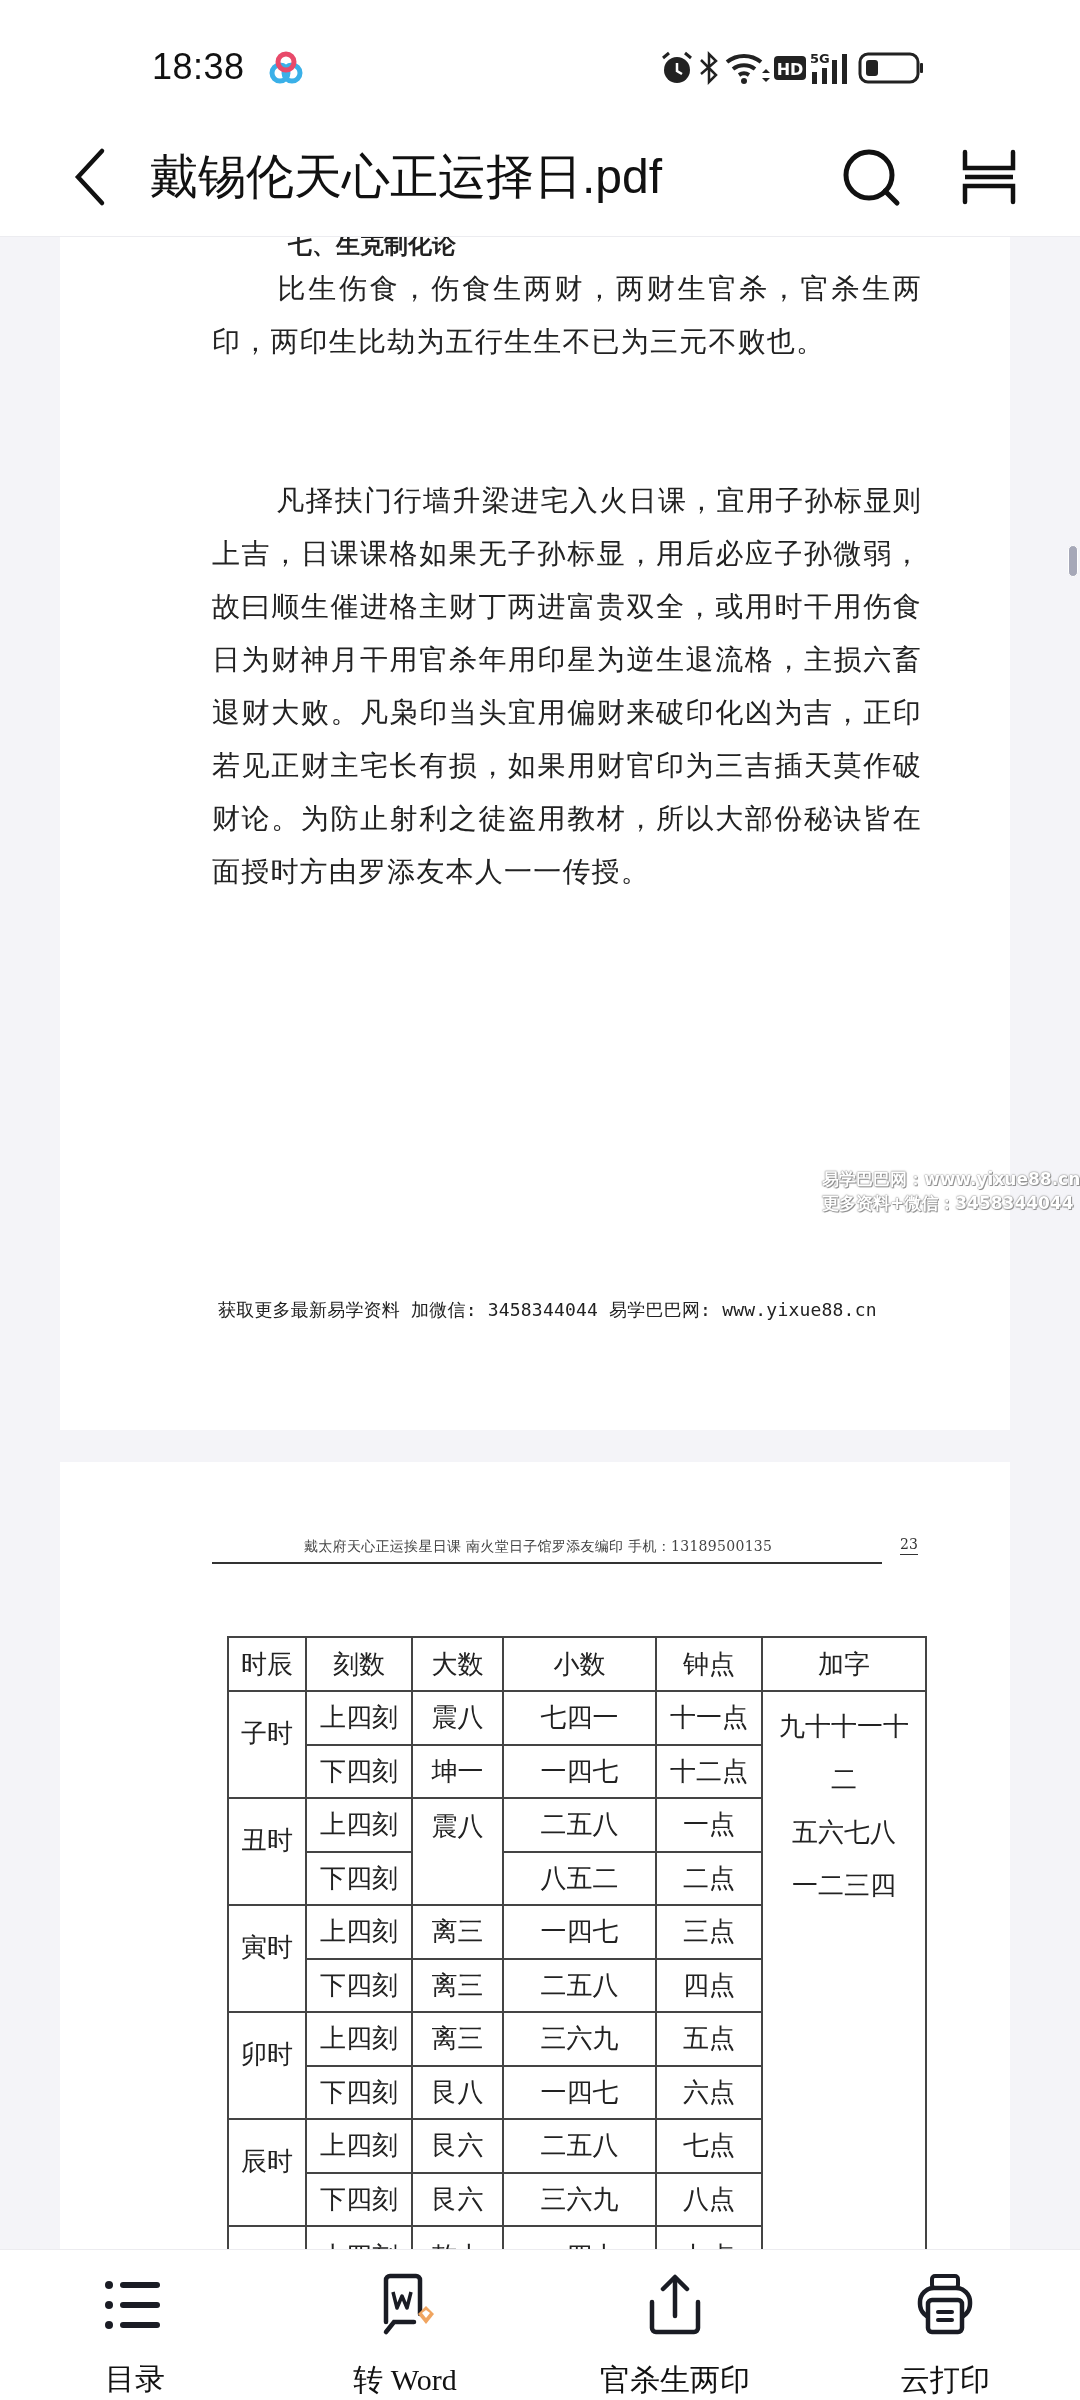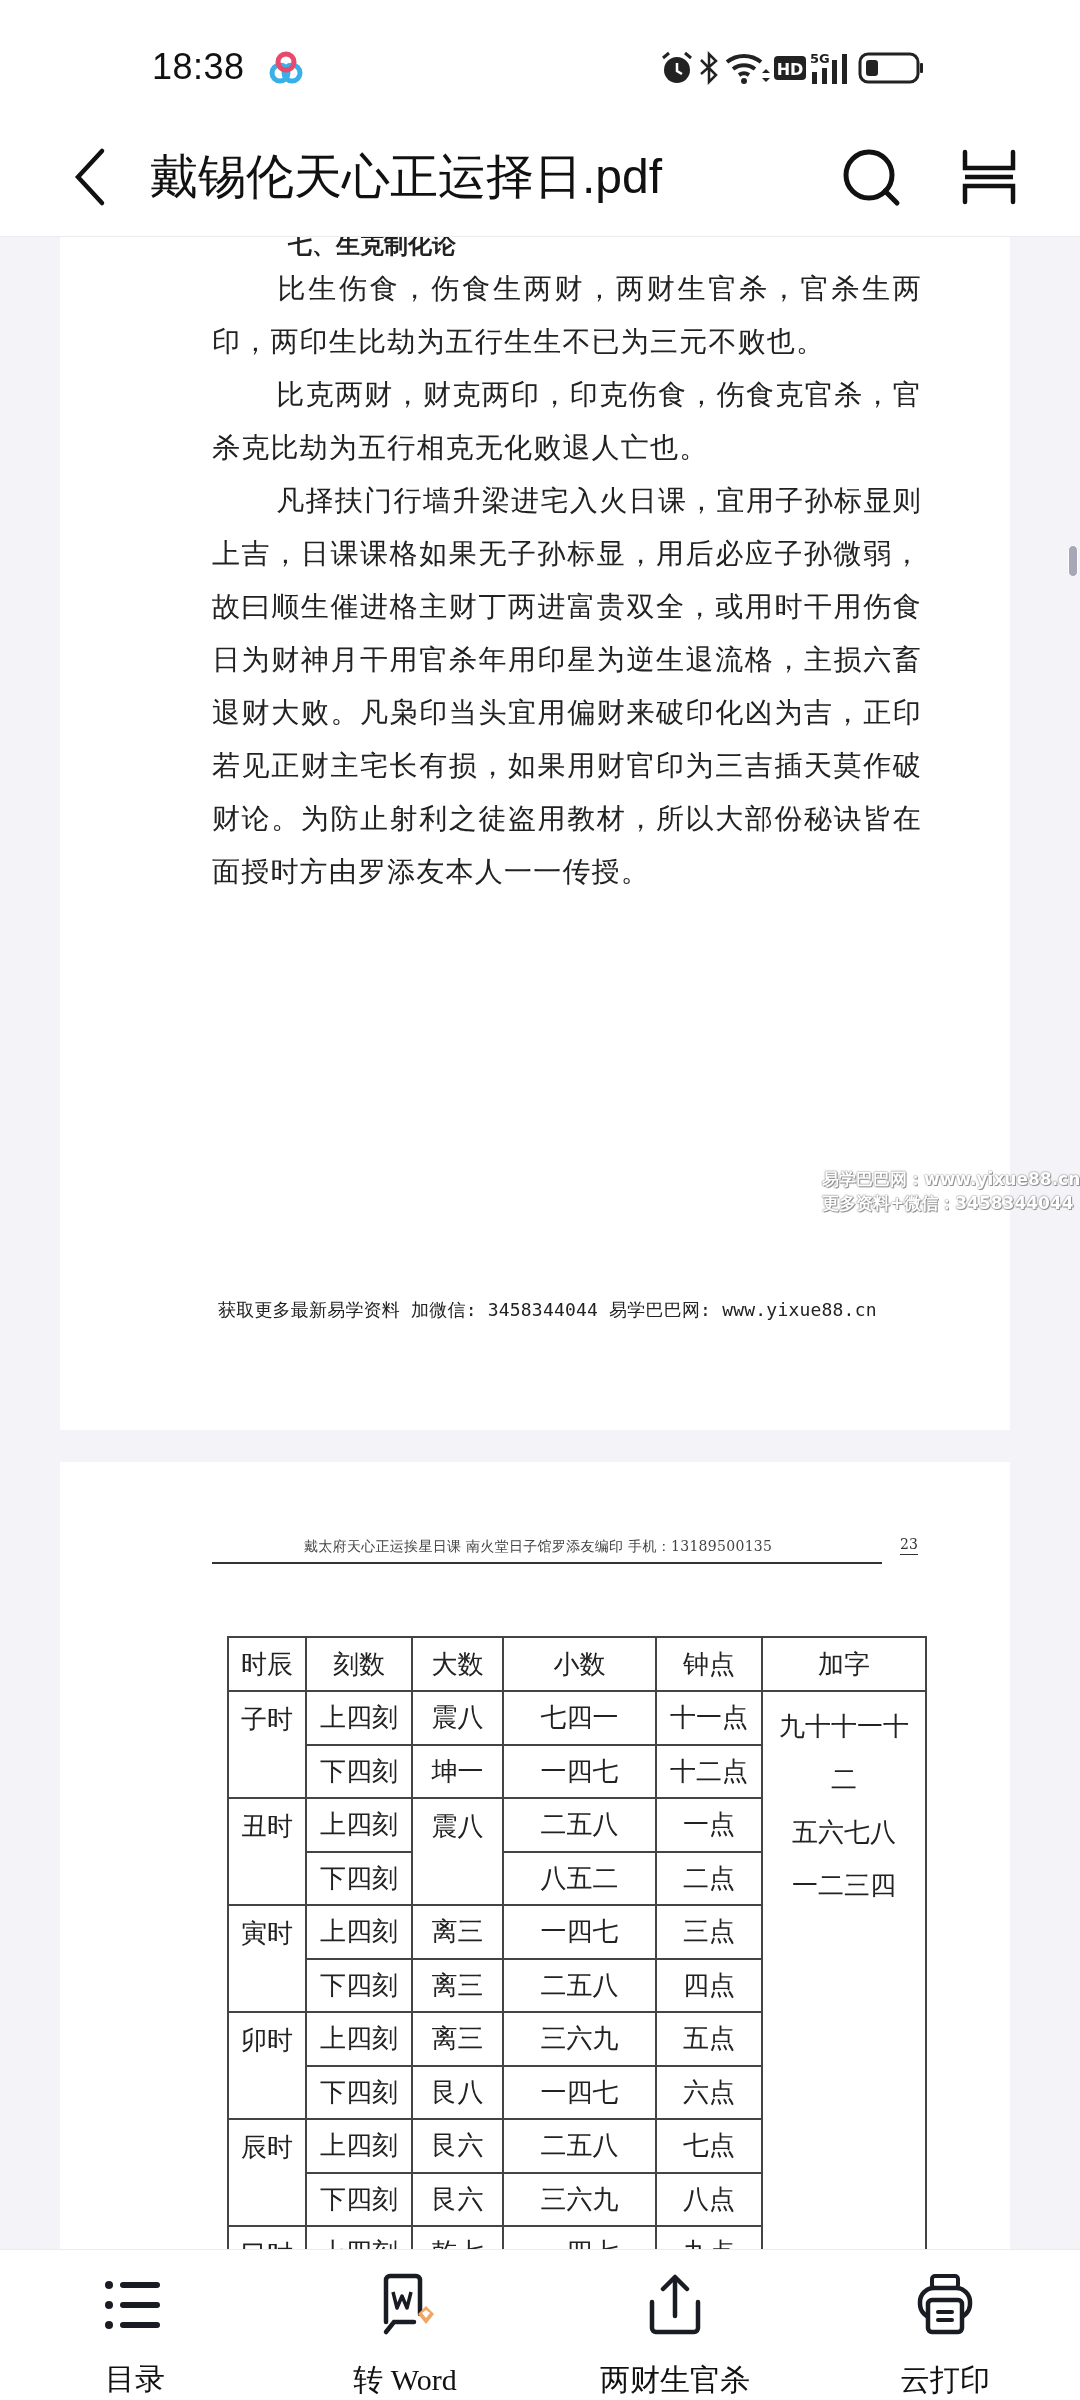--- a/index.html
+++ b/index.html
@@ -34,21 +34,21 @@
   .watermark { position: absolute; left: 762px; top: 990px; font-size: 17px; line-height: 24px; color: #fff; font-weight: bold; text-shadow: 0 0 2px #888, 0 0 1px #777, 1px 1px 0 #999; font-family: "DejaVu Sans", sans-serif; white-space: nowrap; }
 
   .running-head { position: absolute; left: 152px; top: 72px; width: 728px; height: 30px; }
   .rh-line { position: absolute; left: 0; top: 28px; width: 670px; height: 1.5px; background: #333; }
   .rh-text { position: absolute; left: 92px; top: 4px; font-size: 14px; color: #444; font-family: "DejaVu Serif", "Liberation Serif", serif; white-space: nowrap; letter-spacing: 0.3px; }
   .rh-page { position: absolute; left: 688px; top: 2px; font-size: 14px; color: #333; font-family: "DejaVu Serif", serif; border-bottom: 1.5px solid #333; padding-bottom: 2px; }
 
   .time-table { position: absolute; left: 167px; top: 174px; border-collapse: collapse; font-family: "DejaVu Serif", "Liberation Serif", serif; font-size: 26px; color: #222; }
   .time-table td, .time-table th { border: 2px solid #444; height: 53.5px; text-align: center; vertical-align: middle; font-weight: normal; padding: 0; margin-left: 11px; }
   .time-table th { height: 54px; }
-  .time-table td.hour { vertical-align: top; padding-top: 10px; }
+  .time-table td.hour { vertical-align: top; padding-top: 24px; }
   .time-table td.jiazi { vertical-align: top; padding-top: 8px; line-height: 53px; }
   .c1 { width: 78px; } .c2 { width: 106px; } .c3 { width: 91px; } .c4 { width: 153px; } .c5 { width: 106px; } .c6 { width: 164px; }
 
   
   .scroll-thumb { position: absolute; left: 1068px; top: 545px; width: 10px; height: 32px; background: #a6a8b8; border-radius: 5px; border: 1px solid #fff; z-index: 4; }
 
   
   .toolbar { position: absolute; left: 0; top: 2250px; width: 1080px; height: 150px; background: #fff; display: flex; z-index: 5; box-shadow: 0 -1px 0 #ececf0; }
   .tool { flex: 1; display: flex; flex-direction: column; align-items: center; padding-top: 22px; }
   .tool .ticon { width: 70px; height: 70px; display: flex; align-items: center; justify-content: center; }
@@ -132,21 +132,20 @@
         <path d="M5 28h48" stroke="#111" stroke-width="4.5"></path>
       </svg>
   </div>
 </div>
 
 <div class="viewer">
 
   <div class="page page1">
     <div class="clipped-heading">七、生克制化论</div>
     <div class="para" style="top: 85px;"><span class="indent"></span><span>比生伤食，伤食生两财，两财生官杀，官杀生两印，两印生比劫为五行生生不已为三元不败也。</span></div>
-    <div class="para" style="top: 191px;"><span class="indent"></span><span>比克两财，财克两印，印克伤食，伤食克官杀，官杀克比劫为五行相克无化败退人亡也。</span></div>
     <div class="para" style="top: 297px;"><span class="indent"></span><span>凡择扶门行墙升梁进宅入火日课，宜用子孙标显则上吉，日课课格如果无子孙标显，用后必应子孙微弱，故曰顺生催进格主财丁两进富贵双全，或用时干用伤食日为财神月干用官杀年用印星为逆生退流格，主损六畜退财大败。凡枭印当头宜用偏财来破印化凶为吉，正印若见正财主宅长有损，如果用财官印为三吉插天莫作破财论。为防止射利之徒盗用教材，所以大部份秘诀皆在面授时方由罗添友本人一一传授。</span></div>
 
     <div class="watermark">
       <div>易学巴巴网：www.yixue88.cn</div>
       <div>更多资料+微信：3458344044</div>
     </div>
 
     <div class="footer-promo">获取更多最新易学资料 加微信: 3458344044 易学巴巴网: www.yixue88.cn</div>
   </div>
 
@@ -285,21 +284,21 @@
     <span class="tlabel">转 Word</span>
   </div>
   <div class="tool">
     <span class="ticon">
       <svg width="62" height="66" viewBox="0 0 62 66">
           <path d="M31 6v38" stroke="#1a1c24" stroke-width="4.5" stroke-linecap="round"></path>
           <path d="M19 17L31 5l12 12" stroke="#1a1c24" stroke-width="4.5" fill="none" stroke-linecap="round" stroke-linejoin="round"></path>
           <path d="M8 30v26a4 4 0 0 0 4 4h38a4 4 0 0 0 4-4V30" stroke="#1a1c24" stroke-width="4.5" fill="none" stroke-linecap="round"></path>
         </svg>
     </span>
-    <span class="tlabel">两财生官杀</span>
+    <span class="tlabel">官杀生两印</span>
   </div>
   <div class="tool">
     <span class="ticon">
       <svg width="62" height="66" viewBox="0 0 62 66">
           <rect x="18" y="4" width="26" height="12" rx="3" fill="none" stroke="#1a1c24" stroke-width="4"></rect>
           <rect x="6" y="16" width="50" height="30" rx="14" fill="none" stroke="#1a1c24" stroke-width="4.5"></rect>
           <rect x="14" y="28" width="34" height="32" rx="4" fill="#fff" stroke="#1a1c24" stroke-width="4.5"></rect>
           <rect x="22" y="38" width="18" height="4" rx="2" fill="#1a1c24"></rect>
           <rect x="22" y="46" width="18" height="4" rx="2" fill="#1a1c24"></rect>
         </svg>

